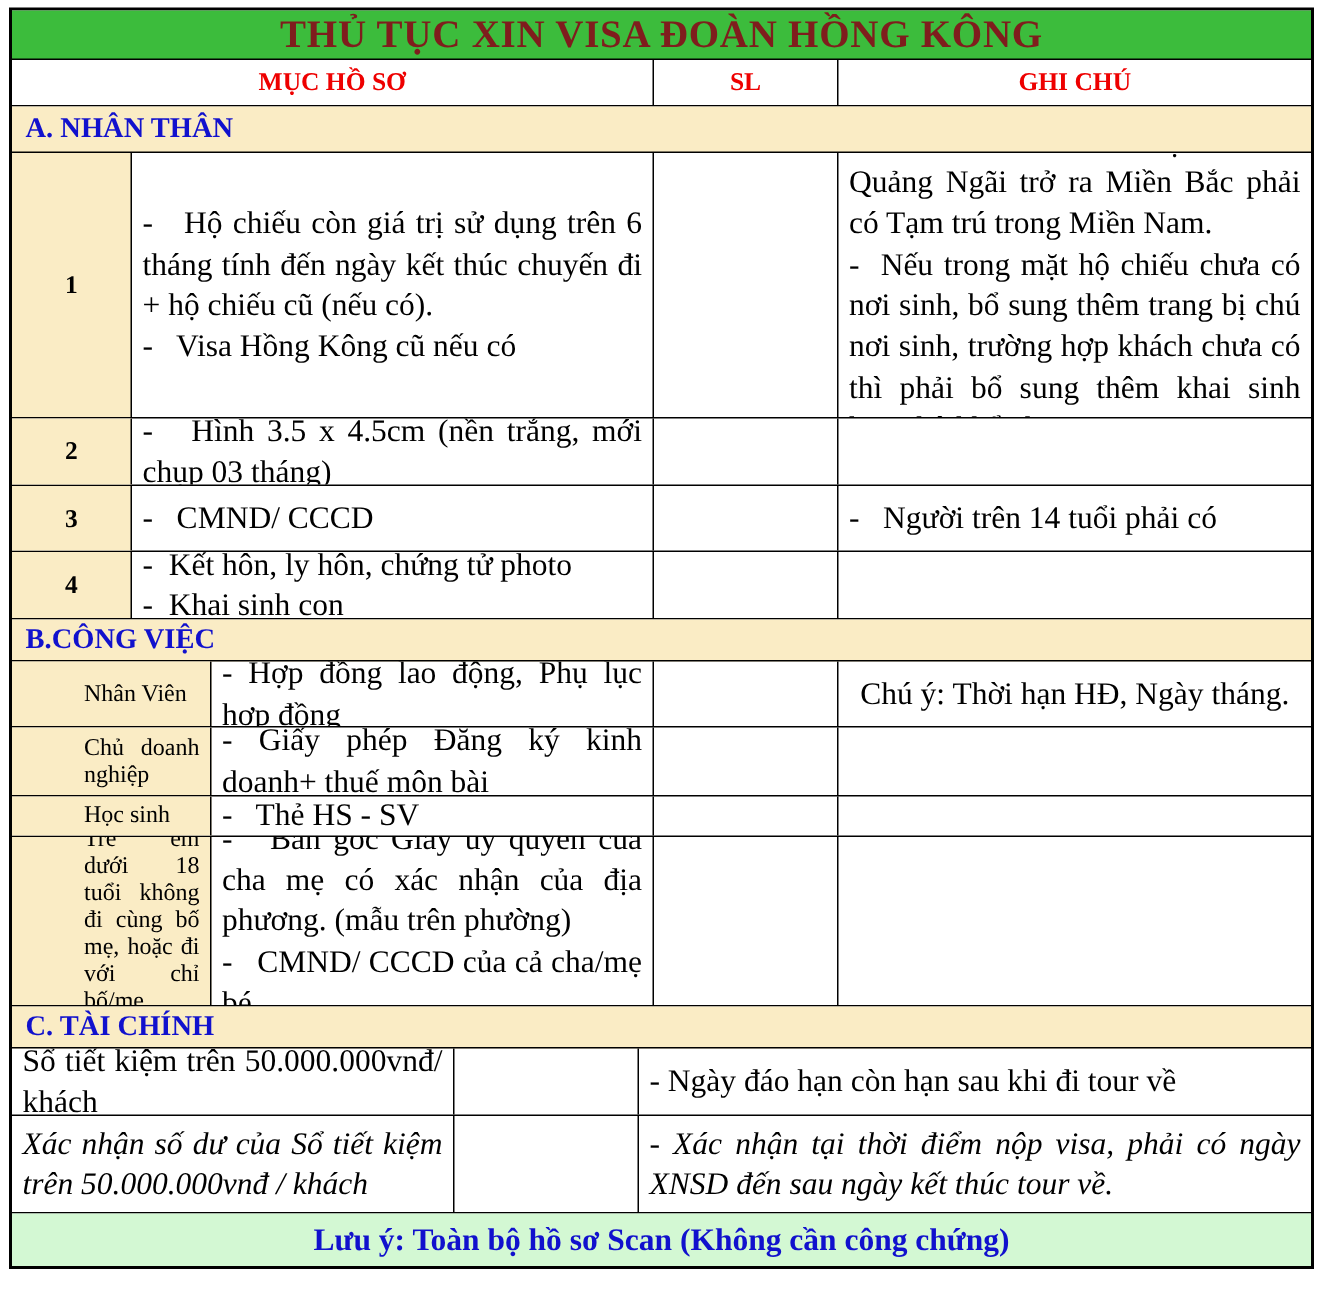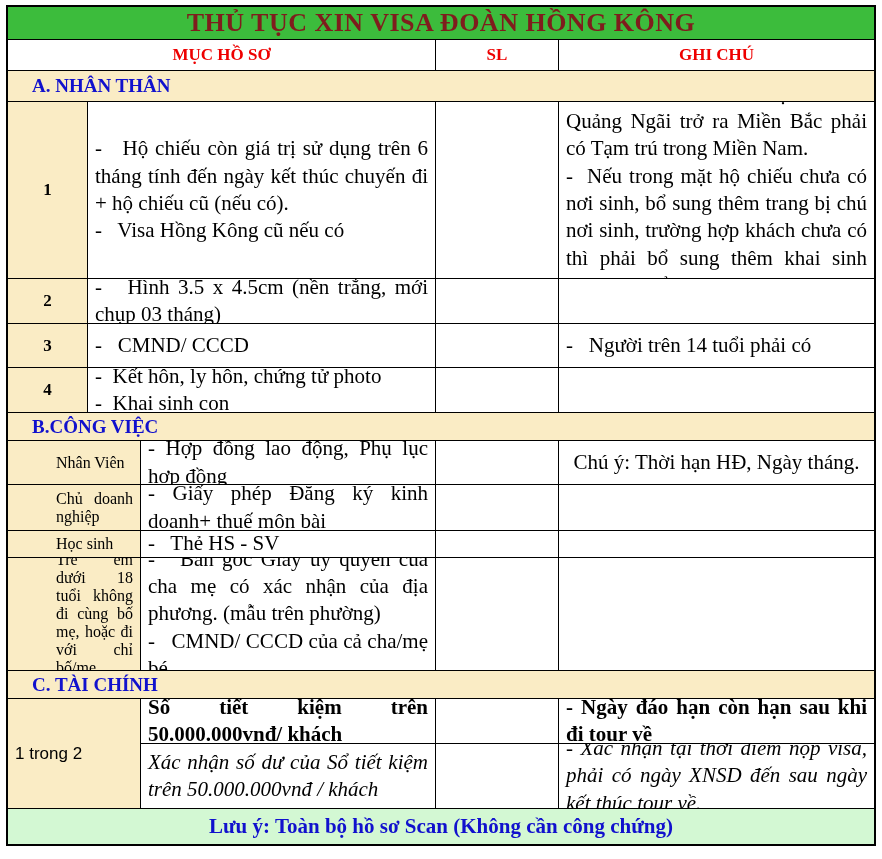--- a/index.html
+++ b/index.html
@@ -59,37 +59,37 @@
     color: var(--c-header-text, #ee0000);
     font-weight: bold; font-size: 17px;
   }
 
   
   .section-row {
     background: var(--c-section-bg, #faecc5);
     color: var(--c-section-text, #1111cd);
     font-weight: bold; font-size: 19px;
     display: flex; align-items: center;
-    padding: 2px 24px;
+    padding: 2px 9px;
   }
   .sec-a { height: 31px; }
   .sec-b { height: 28px; }
   .sec-c { height: 28px; }
 
   
   .h-r1 { height: 177px; }
   .h-r2 { height: 45px; }
   .h-r3 { height: 44px; }
   .h-r4 { height: 45px; }
   .h-b1 { height: 44px; }
   .h-b2 { height: 46px; }
   .h-b3 { height: 27px; }
   .h-b4 { height: 113px; }
   .h-c  { height: 110px; }
-  .h-c1 { height: 45px; font-weight: bold; }
+  .h-c1 { height: 45px; }
   .h-c2 { height: 64px; }
 
   .num-cell {
     background: var(--c-section-bg, #faecc5);
     align-items: center; justify-content: center;
     font-weight: bold; font-size: 17px;
   }
   .label-cell {
     background: var(--c-section-bg, #faecc5);
     font-size: 16px;
@@ -227,23 +227,20 @@
         <p>-&nbsp;&nbsp; Bản gốc Giấy ủy quyền của cha mẹ có xác nhận của địa phương. (mẫu trên phường)</p>
         <p>-&nbsp;&nbsp; CMND/ CCCD của cả cha/mẹ bé</p>
       </div>
       <div class="cell w-sl"></div>
       <div class="cell w-note note-cell"></div>
     </div>
 
     <div class="row section-row sec-c">C. TÀI CHÍNH</div>
 
     <div class="row h-c">
-      <div class="cell w-label c-label">
-        <p>1 trong 2</p>
-      </div>
       <div class="c-right">
         <div class="c-subrow h-c1">
           <div class="cell w-contB items-cell">
             <p>Sổ tiết kiệm trên 50.000.000vnđ/ khách</p>
           </div>
           <div class="cell w-sl"></div>
           <div class="cell w-note note-cell">
             <p>- Ngày đáo hạn còn hạn sau khi đi tour về</p>
           </div>
         </div>

